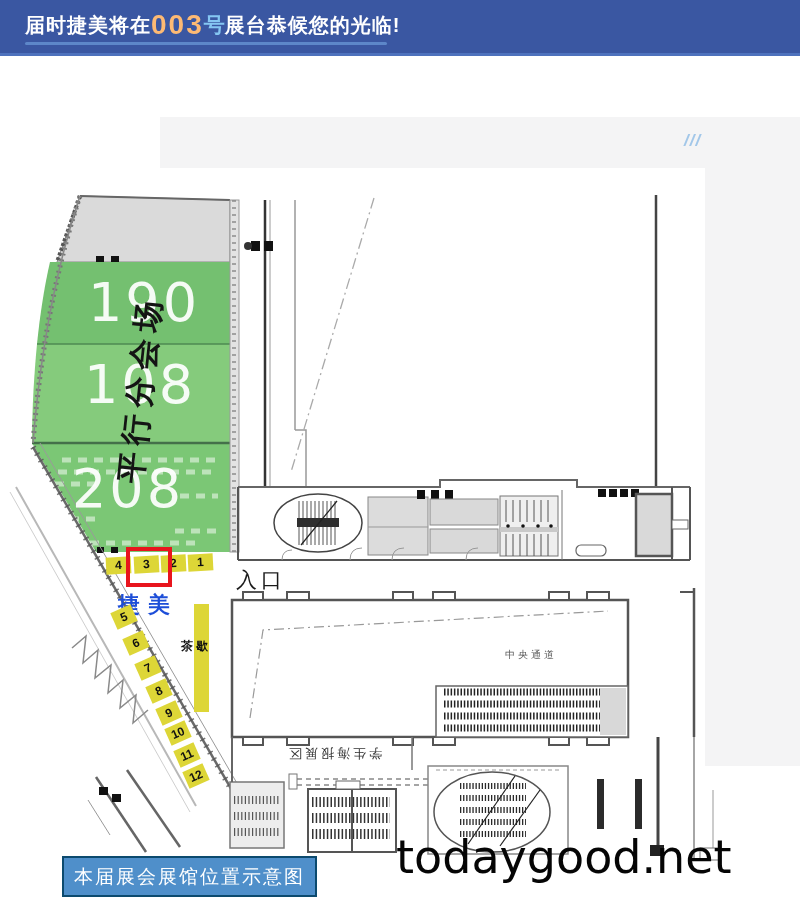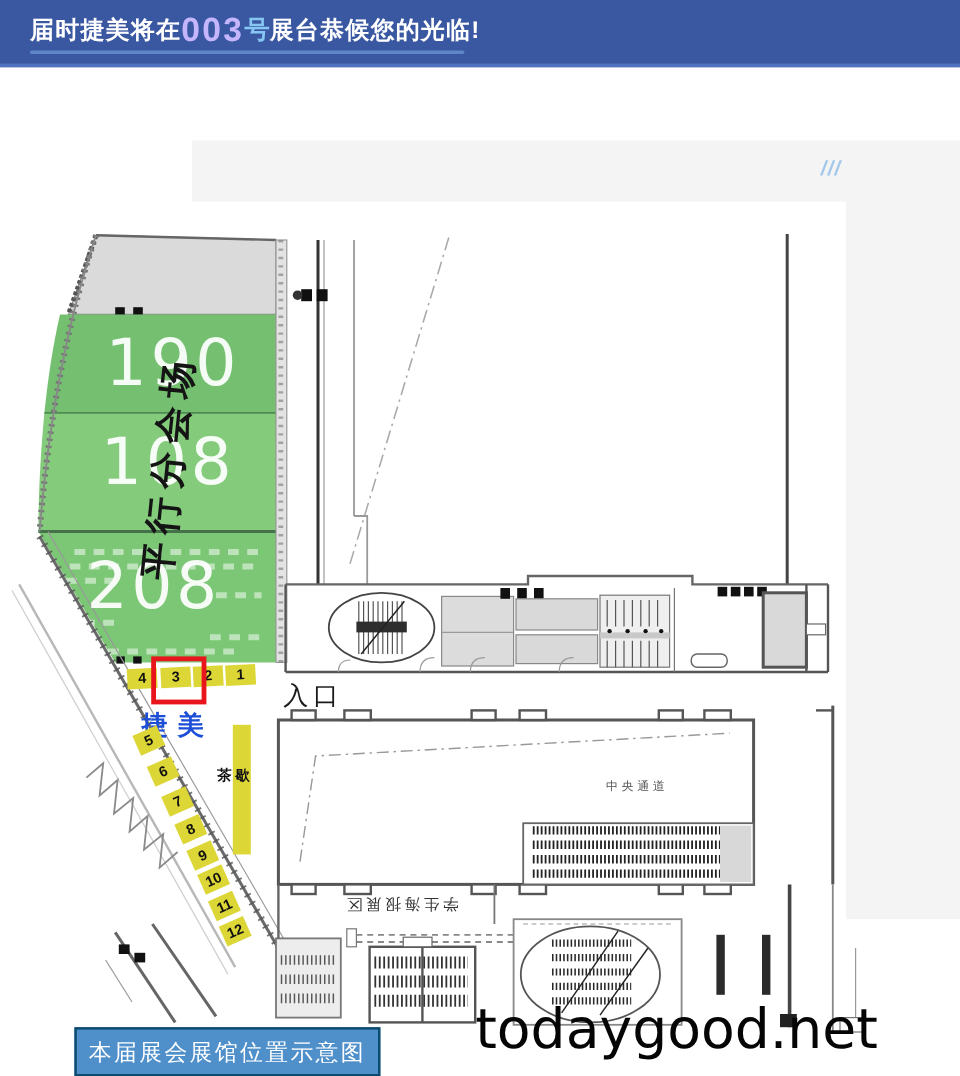--- a/index.html
+++ b/index.html
@@ -7,21 +7,21 @@
     width:800px;height:897px;position:relative;overflow:hidden;
     background:#ffffff;
     font-family:"Liberation Sans","DejaVu Sans",sans-serif;
   }
   .abs{position:absolute;}
 
   
   .header{left:0;top:0;width:800px;height:53px;background:#3a57a2;border-bottom:3px solid #4e72bd;}
   .header-text{left:25px;top:9px;white-space:nowrap;}
   .h-prefix,.h-suffix{font-size:20px;font-weight:bold;color:#ffffff;letter-spacing:1px;vertical-align:baseline;}
-  .h-num{font-size:28px;font-weight:bold;color:#c4b5fd;letter-spacing:2px;vertical-align:-2px;}
+  .h-num{font-size:28px;font-weight:bold;color:#fdba74;letter-spacing:2px;vertical-align:-2px;}
   .h-unit{font-size:21px;font-weight:bold;color:#85c6f2;vertical-align:baseline;}
   .h-underline{left:25px;top:42px;width:362px;height:3px;background:#5d87c9;border-radius:2px;}
 
   
   .gray-card{left:160px;top:117px;width:640px;height:649px;background:#f4f4f5;}
   .scan{left:15px;top:168px;width:690px;height:692px;background:#ffffff;}
   .slashes{left:684px;top:131px;font-size:17px;font-weight:bold;font-style:italic;color:#a2c7e9;letter-spacing:1px;}
 
   .plan-svg{left:0;top:0;}
 

